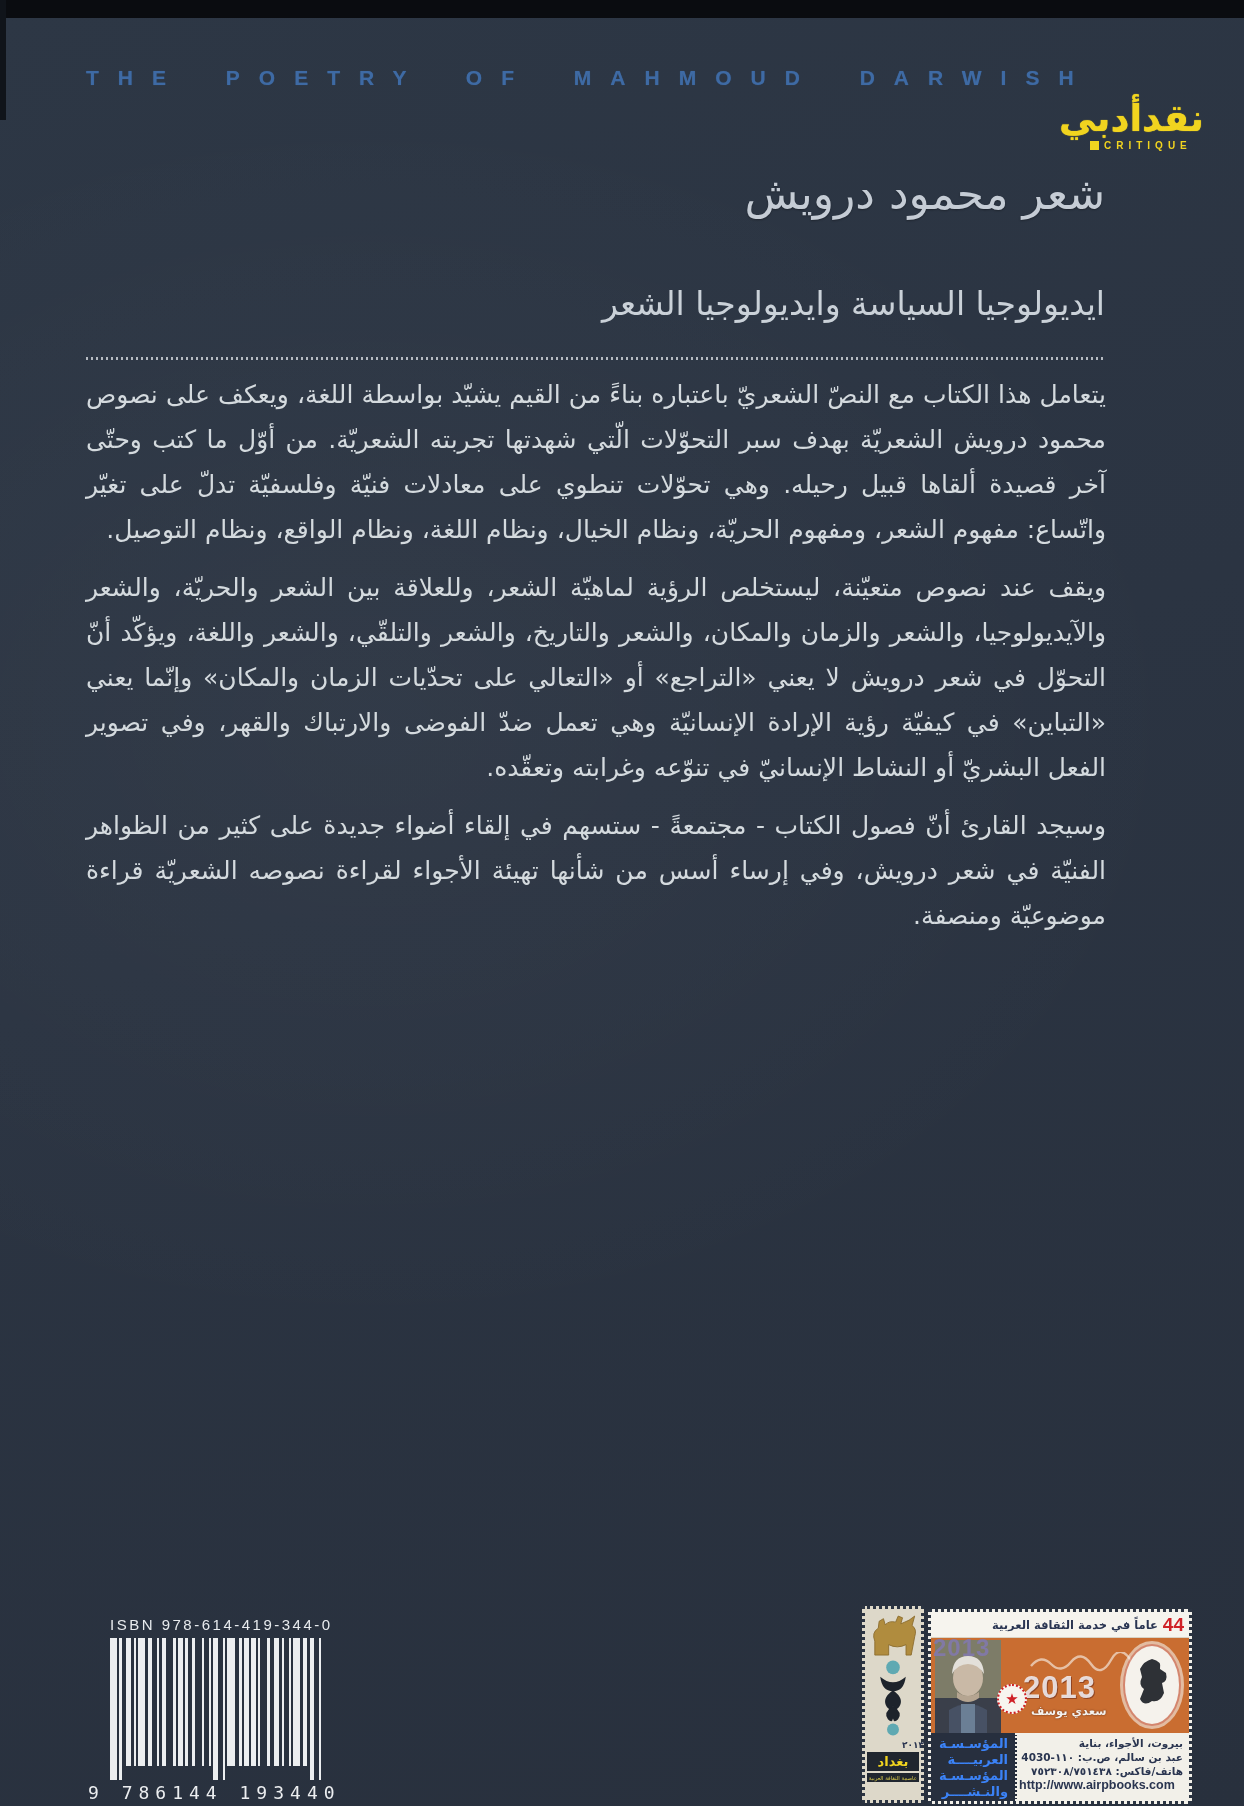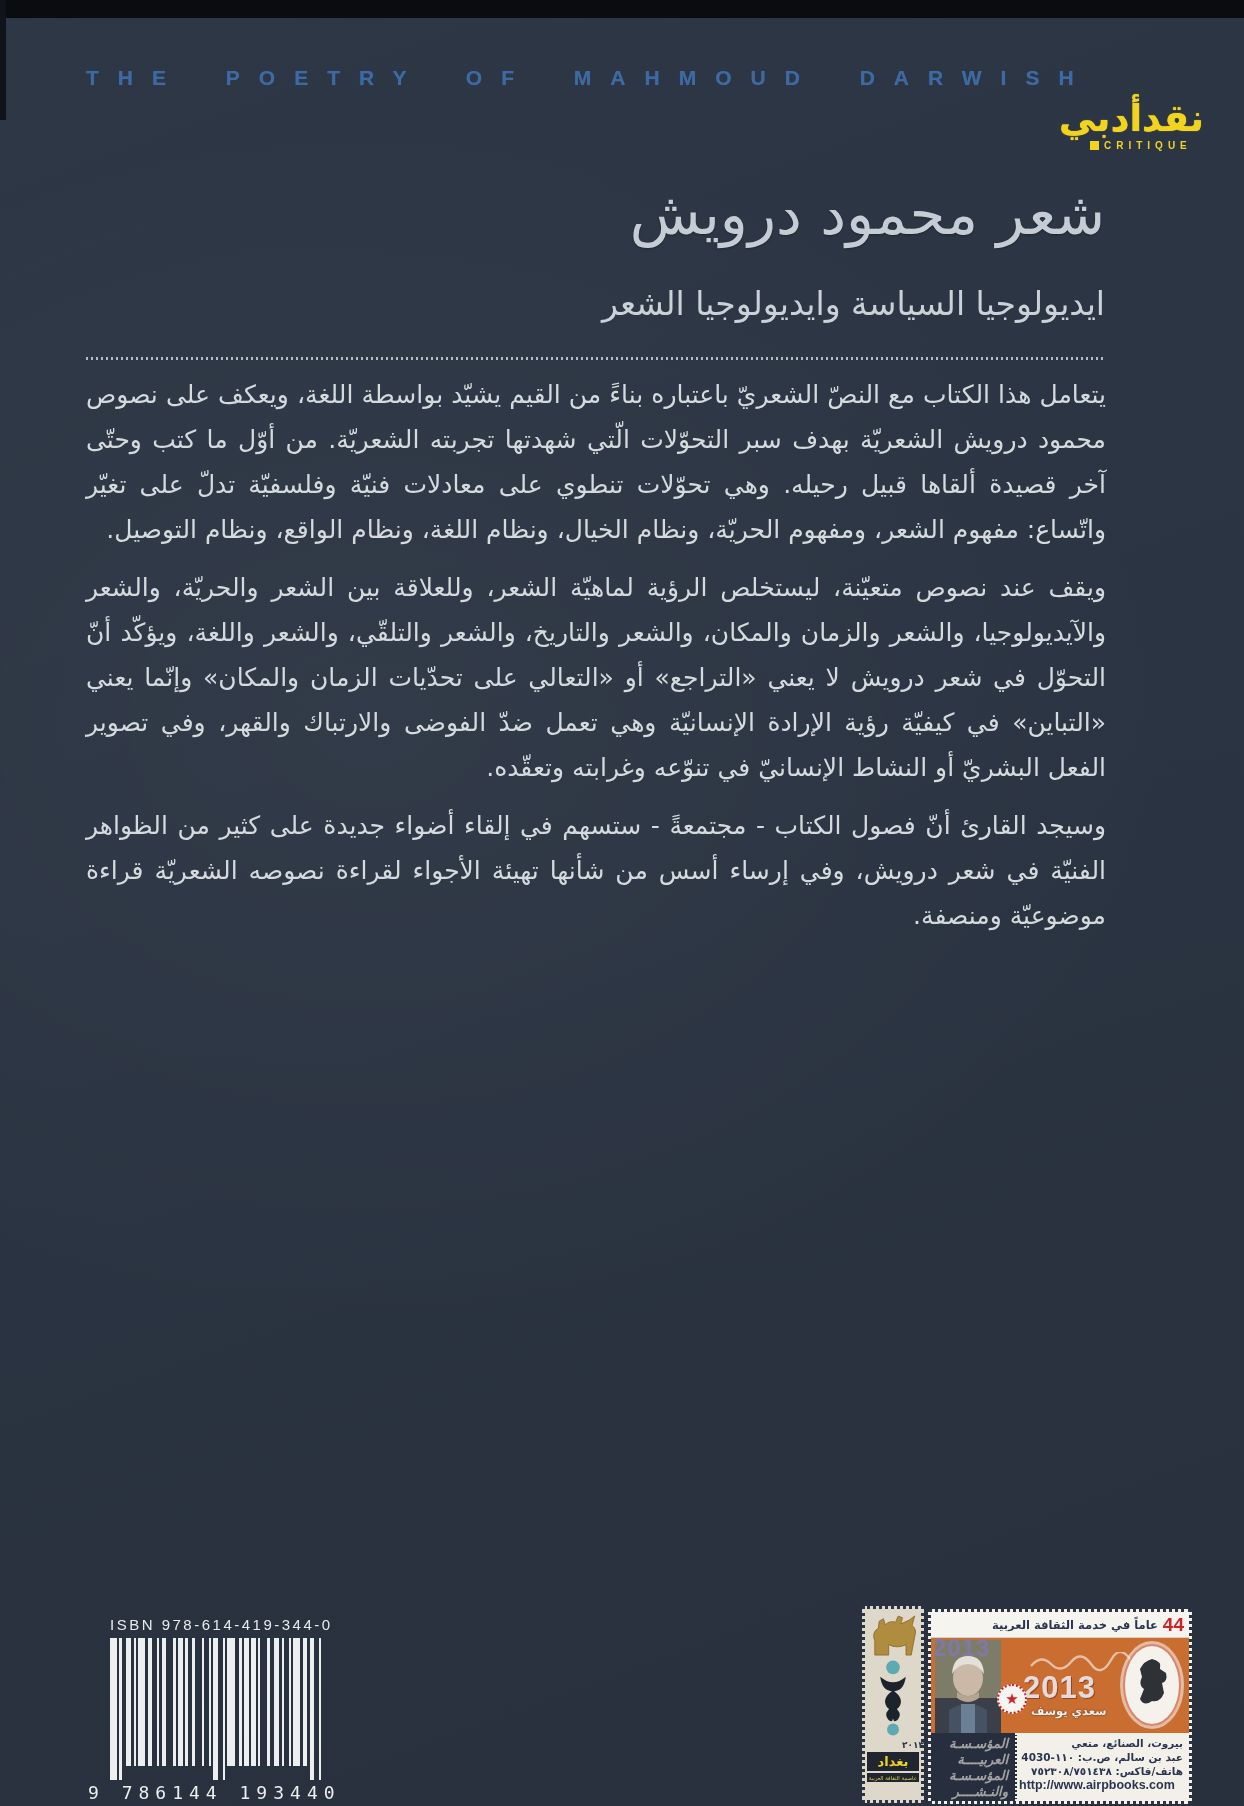--- a/index.html
+++ b/index.html
@@ -26,22 +26,22 @@
     color:#f1d41f;font-size:37px;font-weight:bold;line-height:38px;
     direction:rtl;letter-spacing:-1px;
     text-shadow:0 0 1px #f1d41f;
   }
   .logo-en{margin-top:2px;display:flex;align-items:center;justify-content:flex-start;gap:5px;padding-left:4px;}
   .logo-sq{width:9px;height:9px;background:#f1d41f;}
   .logo-word{color:#f1d41f;font-size:10px;font-weight:bold;letter-spacing:5px;font-family:"Liberation Sans",sans-serif;}
 
   .title-ar{
     position:absolute;right:139px;top:168px;direction:rtl;
-    color:#c5ccd5;font-size:58px;font-weight:normal;letter-spacing:0;
-    text-shadow:0 1px 2px rgba(0,0,0,.3);white-space:nowrap;margin-top:12px;
+    color:#c5ccd5;font-size:44px;font-weight:normal;letter-spacing:0;
+    text-shadow:0 1px 2px rgba(0,0,0,.3);white-space:nowrap;
   }
   .subtitle-ar{
     position:absolute;right:139px;top:284px;direction:rtl;
     color:#cad1d8;font-size:33px;white-space:nowrap;
   }
   .dotted-sep{
     position:absolute;left:86px;top:357px;width:1020px;height:3px;
     background:repeating-linear-gradient(90deg, rgba(205,210,216,.85) 0 2px, transparent 2px 5px);
   }
 
@@ -121,21 +121,21 @@
   }
   .stamp-bottom{height:69px;display:flex;direction:rtl;}
   .address{
     flex:1;background:#f2f0e9;padding:3px 6px 0 2px;direction:rtl;
     color:#2a3550;font-size:10.5px;font-weight:bold;line-height:14px;white-space:nowrap;
   }
   .address .url{direction:ltr;font-family:"Liberation Sans",sans-serif;font-size:12.5px;letter-spacing:0;text-align:left;}
   .publisher{
     width:86px;background:#272f3e;border-right:2px dotted #f2f0e9;box-sizing:border-box;
     padding:3px 7px 0 4px;direction:rtl;
-    color:#a3a3a3;font-size:13px;font-weight:bold;line-height:16px;font-style:italic;
+    color:#3b82f6;font-size:13px;font-weight:bold;line-height:16px;
   }
   .publisher div{white-space:nowrap;}
 </style>
 </head>
 <body>
 
 <div id="cover">
   <div class="top-strip"></div>
   <div class="left-edge"></div>
 
@@ -269,21 +269,21 @@
           <span>★</span>
         </div>
       <div class="oval">
         <svg width="36" height="56" viewBox="0 0 36 56">
           <path d="M18 2 Q28 4 26 12 L32 16 Q34 24 28 26 L30 36 Q26 46 18 44 Q10 50 6 42 L10 32 Q4 28 8 20 L6 12 Q10 4 18 2Z" fill="#2e3136"></path>
         </svg>
       </div>
     </div>
     <div class="stamp-bottom">
       <div class="address">
-        <div>بيروت، الصنائع، متعي</div>
+        <div>بيروت، الأجواء، بناية</div>
         <div>عبد بن سالم، ص.ب: ١١٠-4030</div>
         <div>هاتف/فاكس: ٧٥٢٣٠٨/٧٥١٤٣٨</div>
         <div class="url">http://www.airpbooks.com</div>
       </div>
       <div class="publisher">
         <div>المؤسـسـة</div>
         <div>العربيــــة</div>
         <div>المؤسـسـة</div>
         <div>والنـشــــر</div>
       </div>

